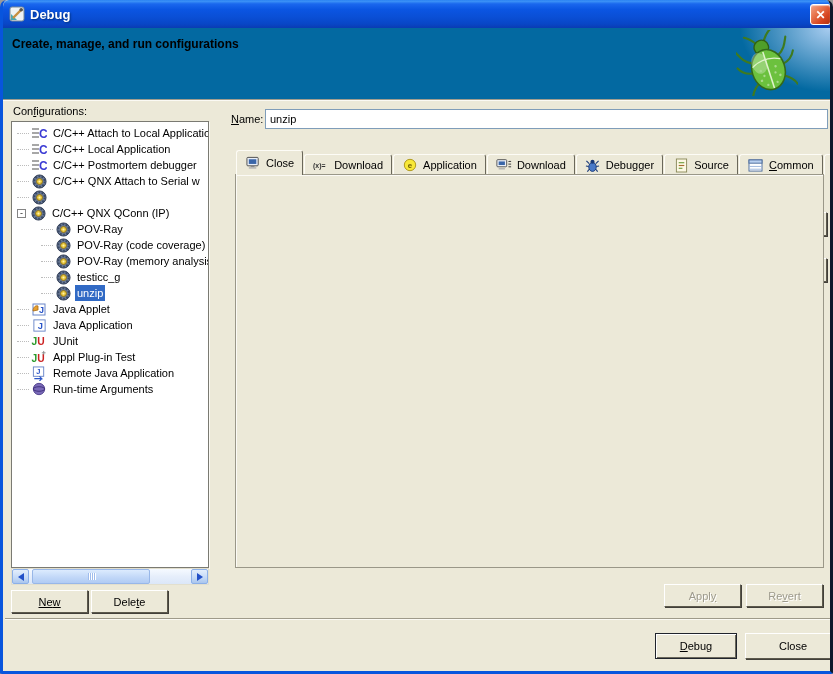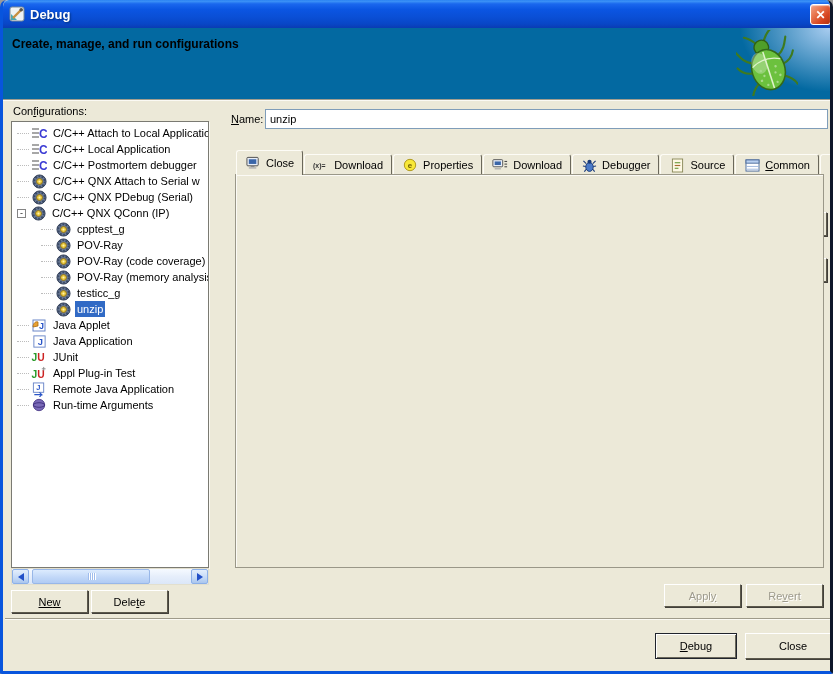--- a/index.html
+++ b/index.html
@@ -216,45 +216,32 @@
         <div class="row lv1">
           <span class="guide"></span>
           <span class="ticon">
             <svg width="15" height="15" viewBox="0 0 16 16">
               <circle cx="8" cy="8" r="7" fill="#6a7a96" stroke="#2e3a52"></circle>
               <circle cx="8" cy="8" r="5.6" fill="none" stroke="#3a4a66" stroke-width="2" stroke-dasharray="2 1.5"></circle>
               <circle cx="8" cy="8" r="3.2" fill="#e8c83e" stroke="#8a6d1a"></circle>
               <circle cx="8" cy="8" r="1.1" fill="#fff2b0"></circle>
             </svg>
           </span>
-          <span class="tlabel">C/C++ QNX PDebug (Serial)</span>
         </div>
         <div class="row lv1">
           <span class="exp">-</span>
           <span class="ticon">
             <svg width="15" height="15" viewBox="0 0 16 16">
               <circle cx="8" cy="8" r="7" fill="#6a7a96" stroke="#2e3a52"></circle>
               <circle cx="8" cy="8" r="5.6" fill="none" stroke="#3a4a66" stroke-width="2" stroke-dasharray="2 1.5"></circle>
               <circle cx="8" cy="8" r="3.2" fill="#e8c83e" stroke="#8a6d1a"></circle>
               <circle cx="8" cy="8" r="1.1" fill="#fff2b0"></circle>
             </svg>
           </span>
           <span class="tlabel">C/C++ QNX QConn (IP)</span>
-        </div>
-        <div class="row lv2">
-          <span class="guide"></span>
-          <span class="ticon">
-            <svg width="15" height="15" viewBox="0 0 16 16">
-              <circle cx="8" cy="8" r="7" fill="#6a7a96" stroke="#2e3a52"></circle>
-              <circle cx="8" cy="8" r="5.6" fill="none" stroke="#3a4a66" stroke-width="2" stroke-dasharray="2 1.5"></circle>
-              <circle cx="8" cy="8" r="3.2" fill="#e8c83e" stroke="#8a6d1a"></circle>
-              <circle cx="8" cy="8" r="1.1" fill="#fff2b0"></circle>
-            </svg>
-          </span>
-          <span class="tlabel">cpptest_g</span>
         </div>
         <div class="row lv2">
           <span class="guide"></span>
           <span class="ticon">
             <svg width="15" height="15" viewBox="0 0 16 16">
               <circle cx="8" cy="8" r="7" fill="#6a7a96" stroke="#2e3a52"></circle>
               <circle cx="8" cy="8" r="5.6" fill="none" stroke="#3a4a66" stroke-width="2" stroke-dasharray="2 1.5"></circle>
               <circle cx="8" cy="8" r="3.2" fill="#e8c83e" stroke="#8a6d1a"></circle>
               <circle cx="8" cy="8" r="1.1" fill="#fff2b0"></circle>
             </svg>
@@ -422,21 +409,21 @@
         </span>
         <span>Download</span>
       </div>
       <div class="tab">
         <span class="ticon">
           <svg width="14" height="14" viewBox="0 0 16 16">
             <circle cx="8" cy="8" r="6.5" fill="#f8e838" stroke="#a89010"></circle>
             <text x="5.5" y="11.5" font-size="9" font-weight="bold" fill="#6a5a00">e</text>
           </svg>
         </span>
-        <span>Properties</span>
+        <span>Application</span>
       </div>
       <div class="tab">
         <span class="ticon">
           <svg width="16" height="14" viewBox="0 0 18 14">
             <rect x="1" y="1" width="11" height="8" rx="1" fill="#e8eef8" stroke="#4a4a4a"></rect>
             <rect x="3" y="3" width="7" height="4" fill="#3a66a8"></rect>
             <rect x="3" y="10.5" width="7" height="1.5" fill="#b0b0b0"></rect>
             <g stroke="#4a4a4a" stroke-width="1.2">
               <line x1="14" y1="3" x2="17" y2="3"></line>
               <line x1="14" y1="6" x2="17" y2="6"></line>

